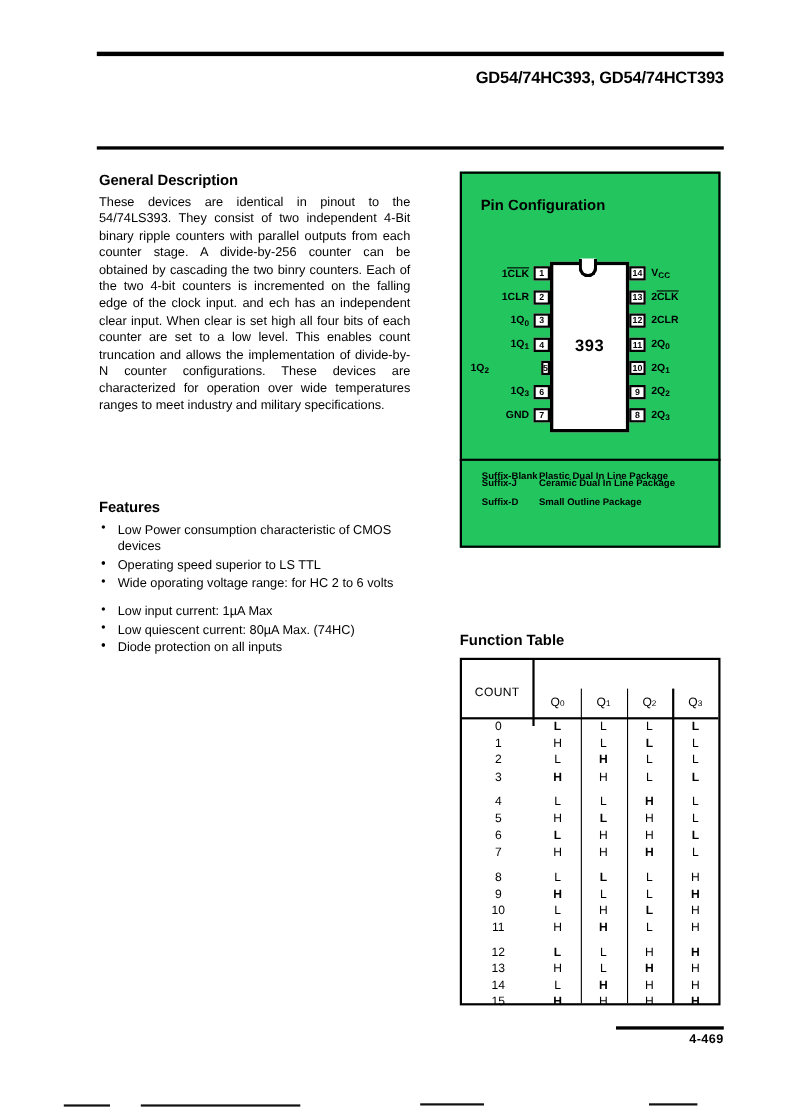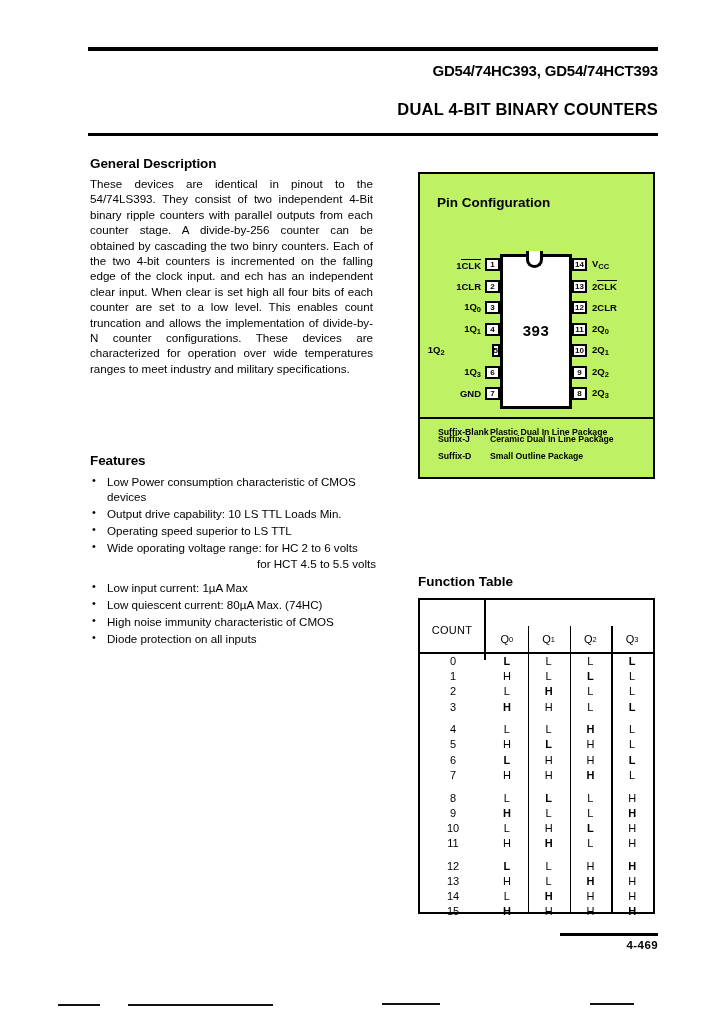--- a/index.html
+++ b/index.html
@@ -103,26 +103,26 @@
   }
   .feat-cont {
     display: block;
     text-align: right;
     padding-right: 4px;
   }
 
   
   .pinconf-box {
     position: absolute;
-    left: 418px; top: 172px;
+    left: 418px; top: 156px;
     width: 237px;
-    height: 307px;
+    height: 342px;
     border: 2px solid #000;
     box-sizing: border-box;
-    background: #bef264;
+    background: #22c55e;
   }
   #pin-configuration-heading {
     position: absolute;
     left: 17px; top: 21px;
     font-size: 13.5px;
     font-weight: bold;
   }
 
   
   .ic-wrap {
@@ -325,35 +325,34 @@
   .sm3 { left: 382px; top: 1003px; width: 58px; }
   .sm4 { left: 590px; top: 1003px; width: 44px; }
 </style>
 </head>
 <body>
 
 <div class="page">
 
   <div class="hdr-rule-top"></div>
   <div class="hdr-title">GD54/74HC393, GD54/74HCT393</div>
-  <div class="hdr-sub">DUAL 4-BIT BINARY COUNTERS</div>
   <div class="hdr-rule-bottom"></div>
 
   <div class="sect-head" id="general-description-heading">General Description</div>
   <div class="desc-body">These devices are identical in pinout to the 54/74LS393. They consist of two independent 4-Bit binary ripple counters with parallel outputs from each counter stage. A divide-by-256 counter can be obtained by cascading the two binry counters. Each of the two 4-bit counters is incremented on the falling edge of the clock input. and ech has an independent clear input. When clear is set high all four bits of each counter are set to a low level. This enables count truncation and allows the implementation of divide-by-N counter configurations. These devices are characterized for operation over wide temperatures ranges to meet industry and military specifications.</div>
 
   <div class="sect-head" id="features-heading">Features</div>
   <ul class="feat-list" id="features-list">
       <li><span class="bullet">•</span><span>Low Power consumption characteristic of CMOS devices</span></li>
-      <li><span class="bullet">•</span><span>Output drive capability: 10 LS TTL Loads Min.</span></li>
+      <li><span class="bullet">•</span></li>
       <li><span class="bullet">•</span><span>Operating speed superior to LS TTL</span></li>
-      <li><span class="bullet">•</span><span>Wide oporating voltage range: for HC 2 to 6 volts</span><span class="feat-cont">for HCT 4.5 to 5.5 volts</span></li>
+      <li><span class="bullet">•</span><span>Wide oporating voltage range: for HC 2 to 6 volts</span></li>
       <li class="gap-before"><span class="bullet">•</span><span>Low input current: 1µA Max</span></li>
       <li><span class="bullet">•</span><span>Low quiescent current: 80µA Max. (74HC)</span></li>
-      <li><span class="bullet">•</span><span>High noise immunity characteristic of CMOS</span></li>
+      <li><span class="bullet">•</span></li>
       <li><span class="bullet">•</span><span>Diode protection on all inputs</span></li>
     </ul>
 
   <div class="pinconf-box">
     <div id="pin-configuration-heading">Pin Configuration</div>
 
     <div class="ic-wrap">
       <div class="ic-body"></div>
       <div class="ic-notch"></div>
       <div class="ic-label">393</div>

